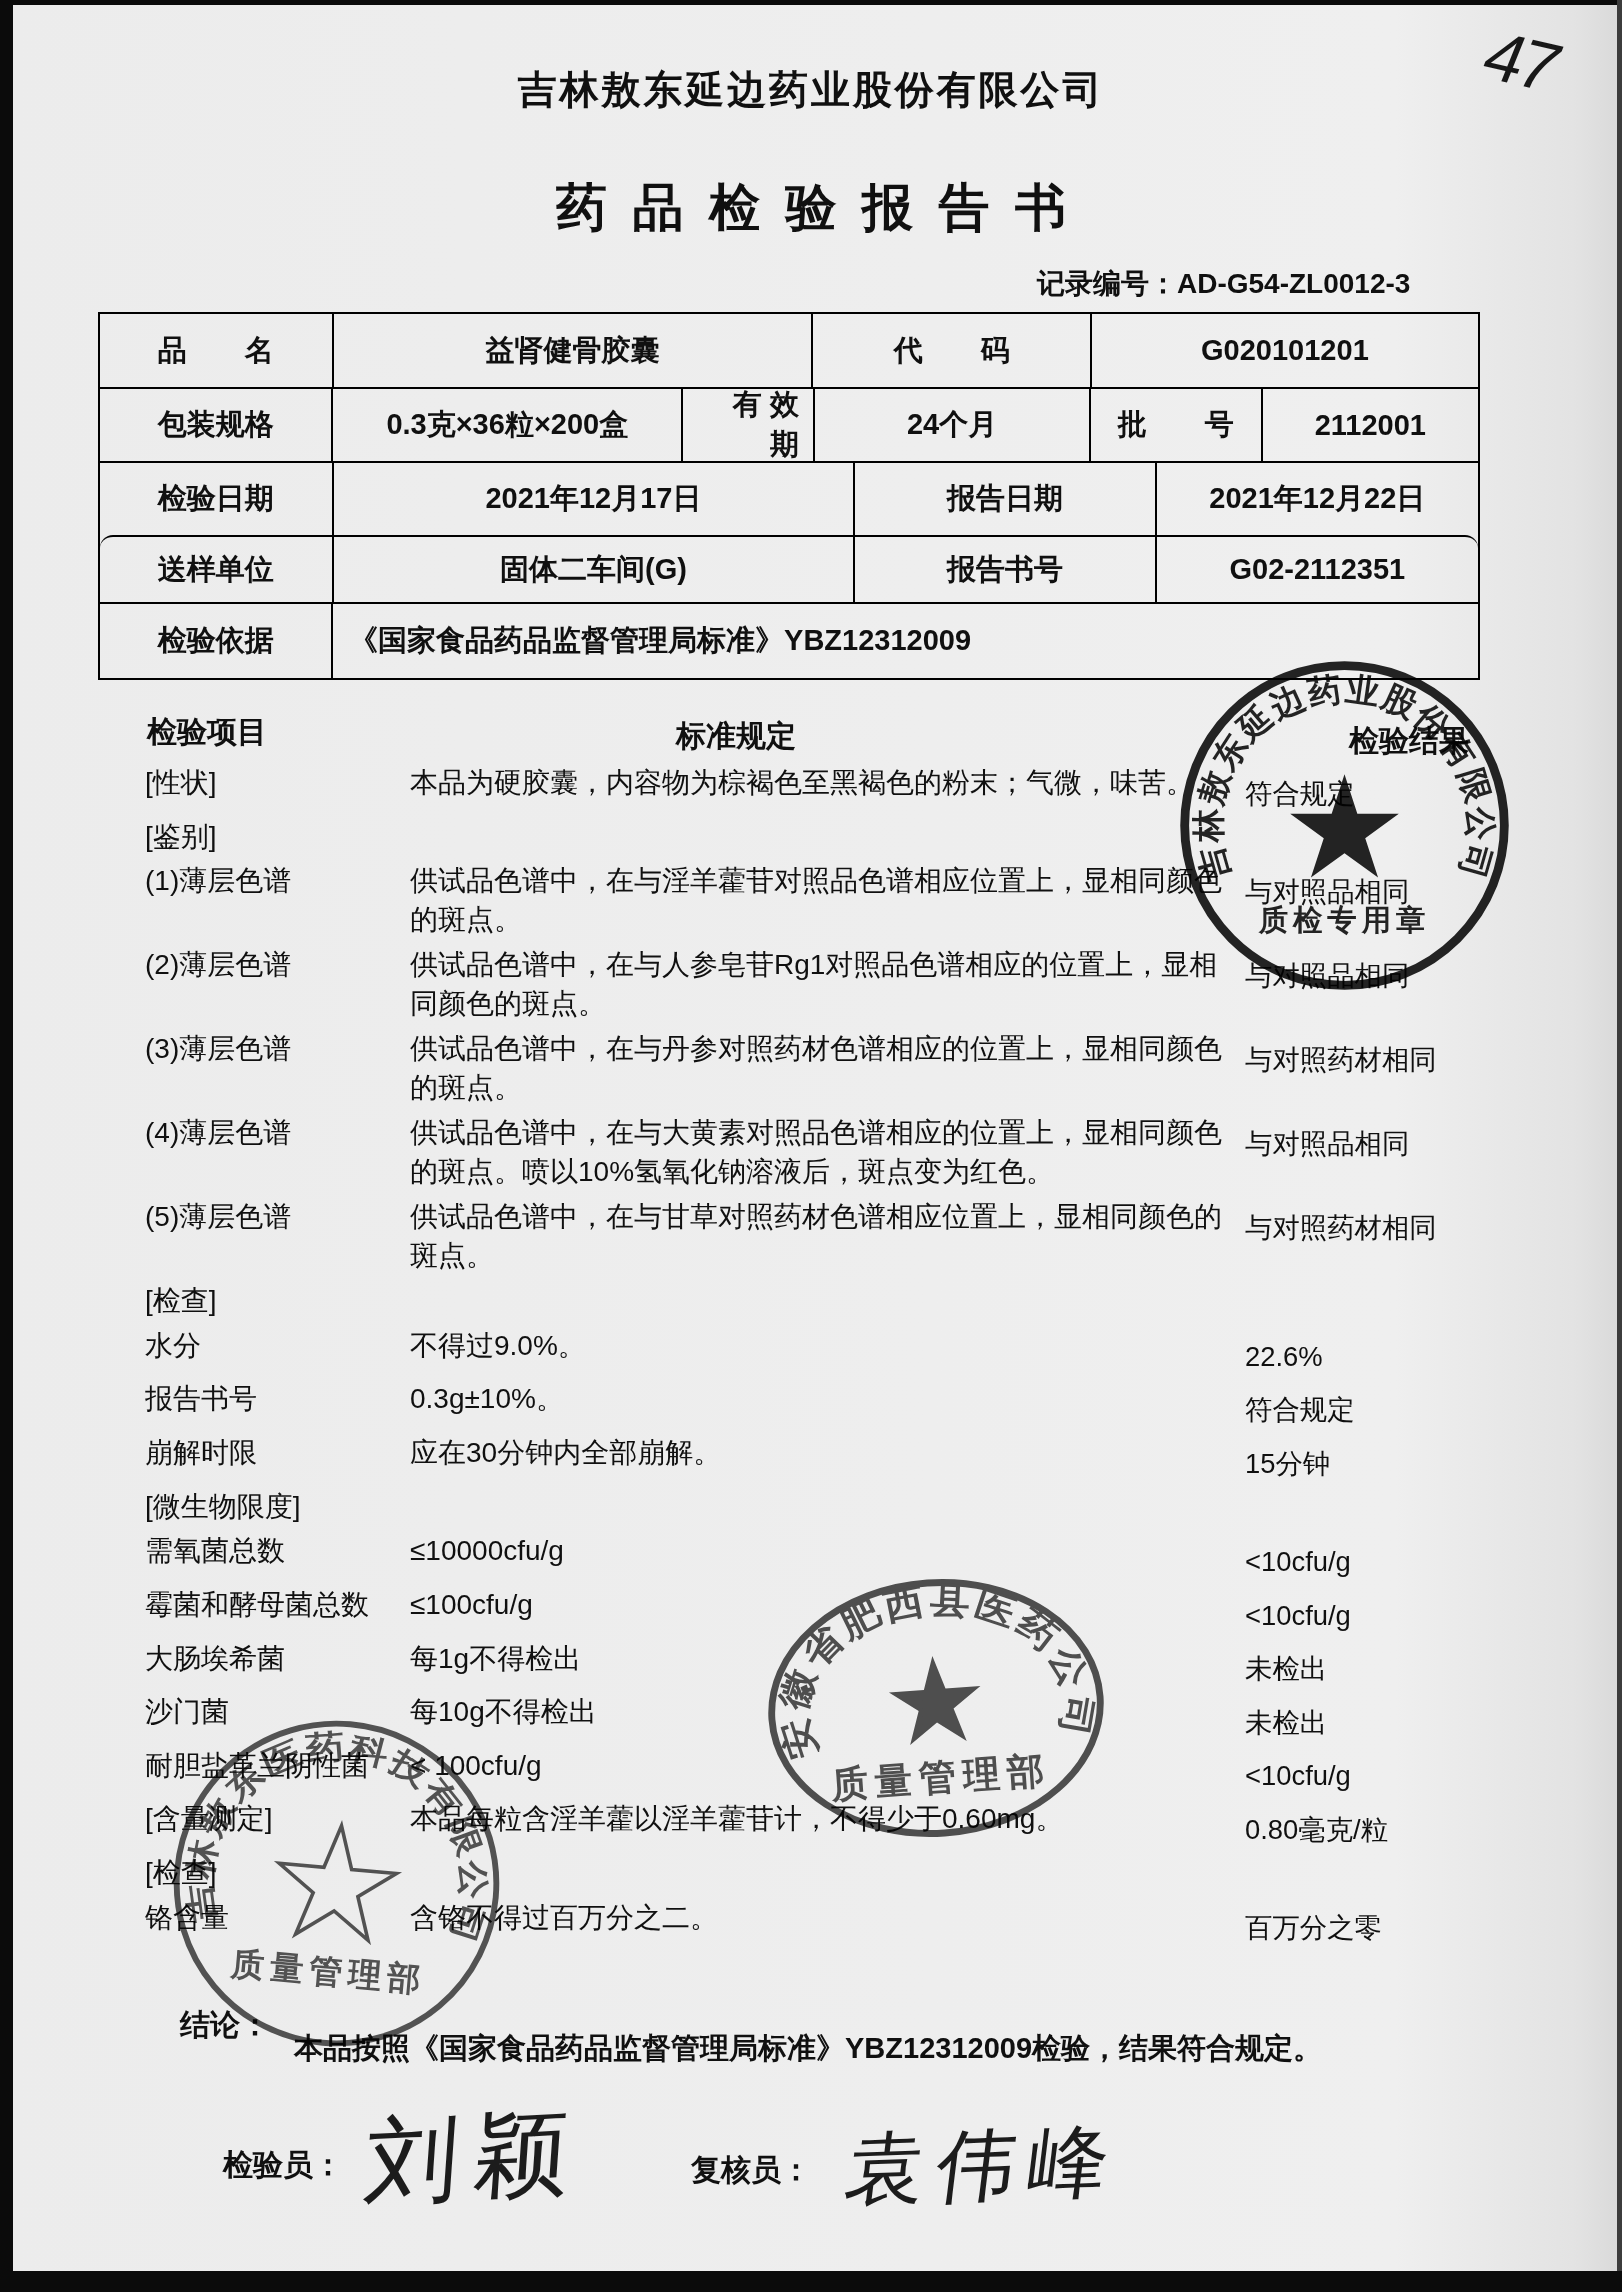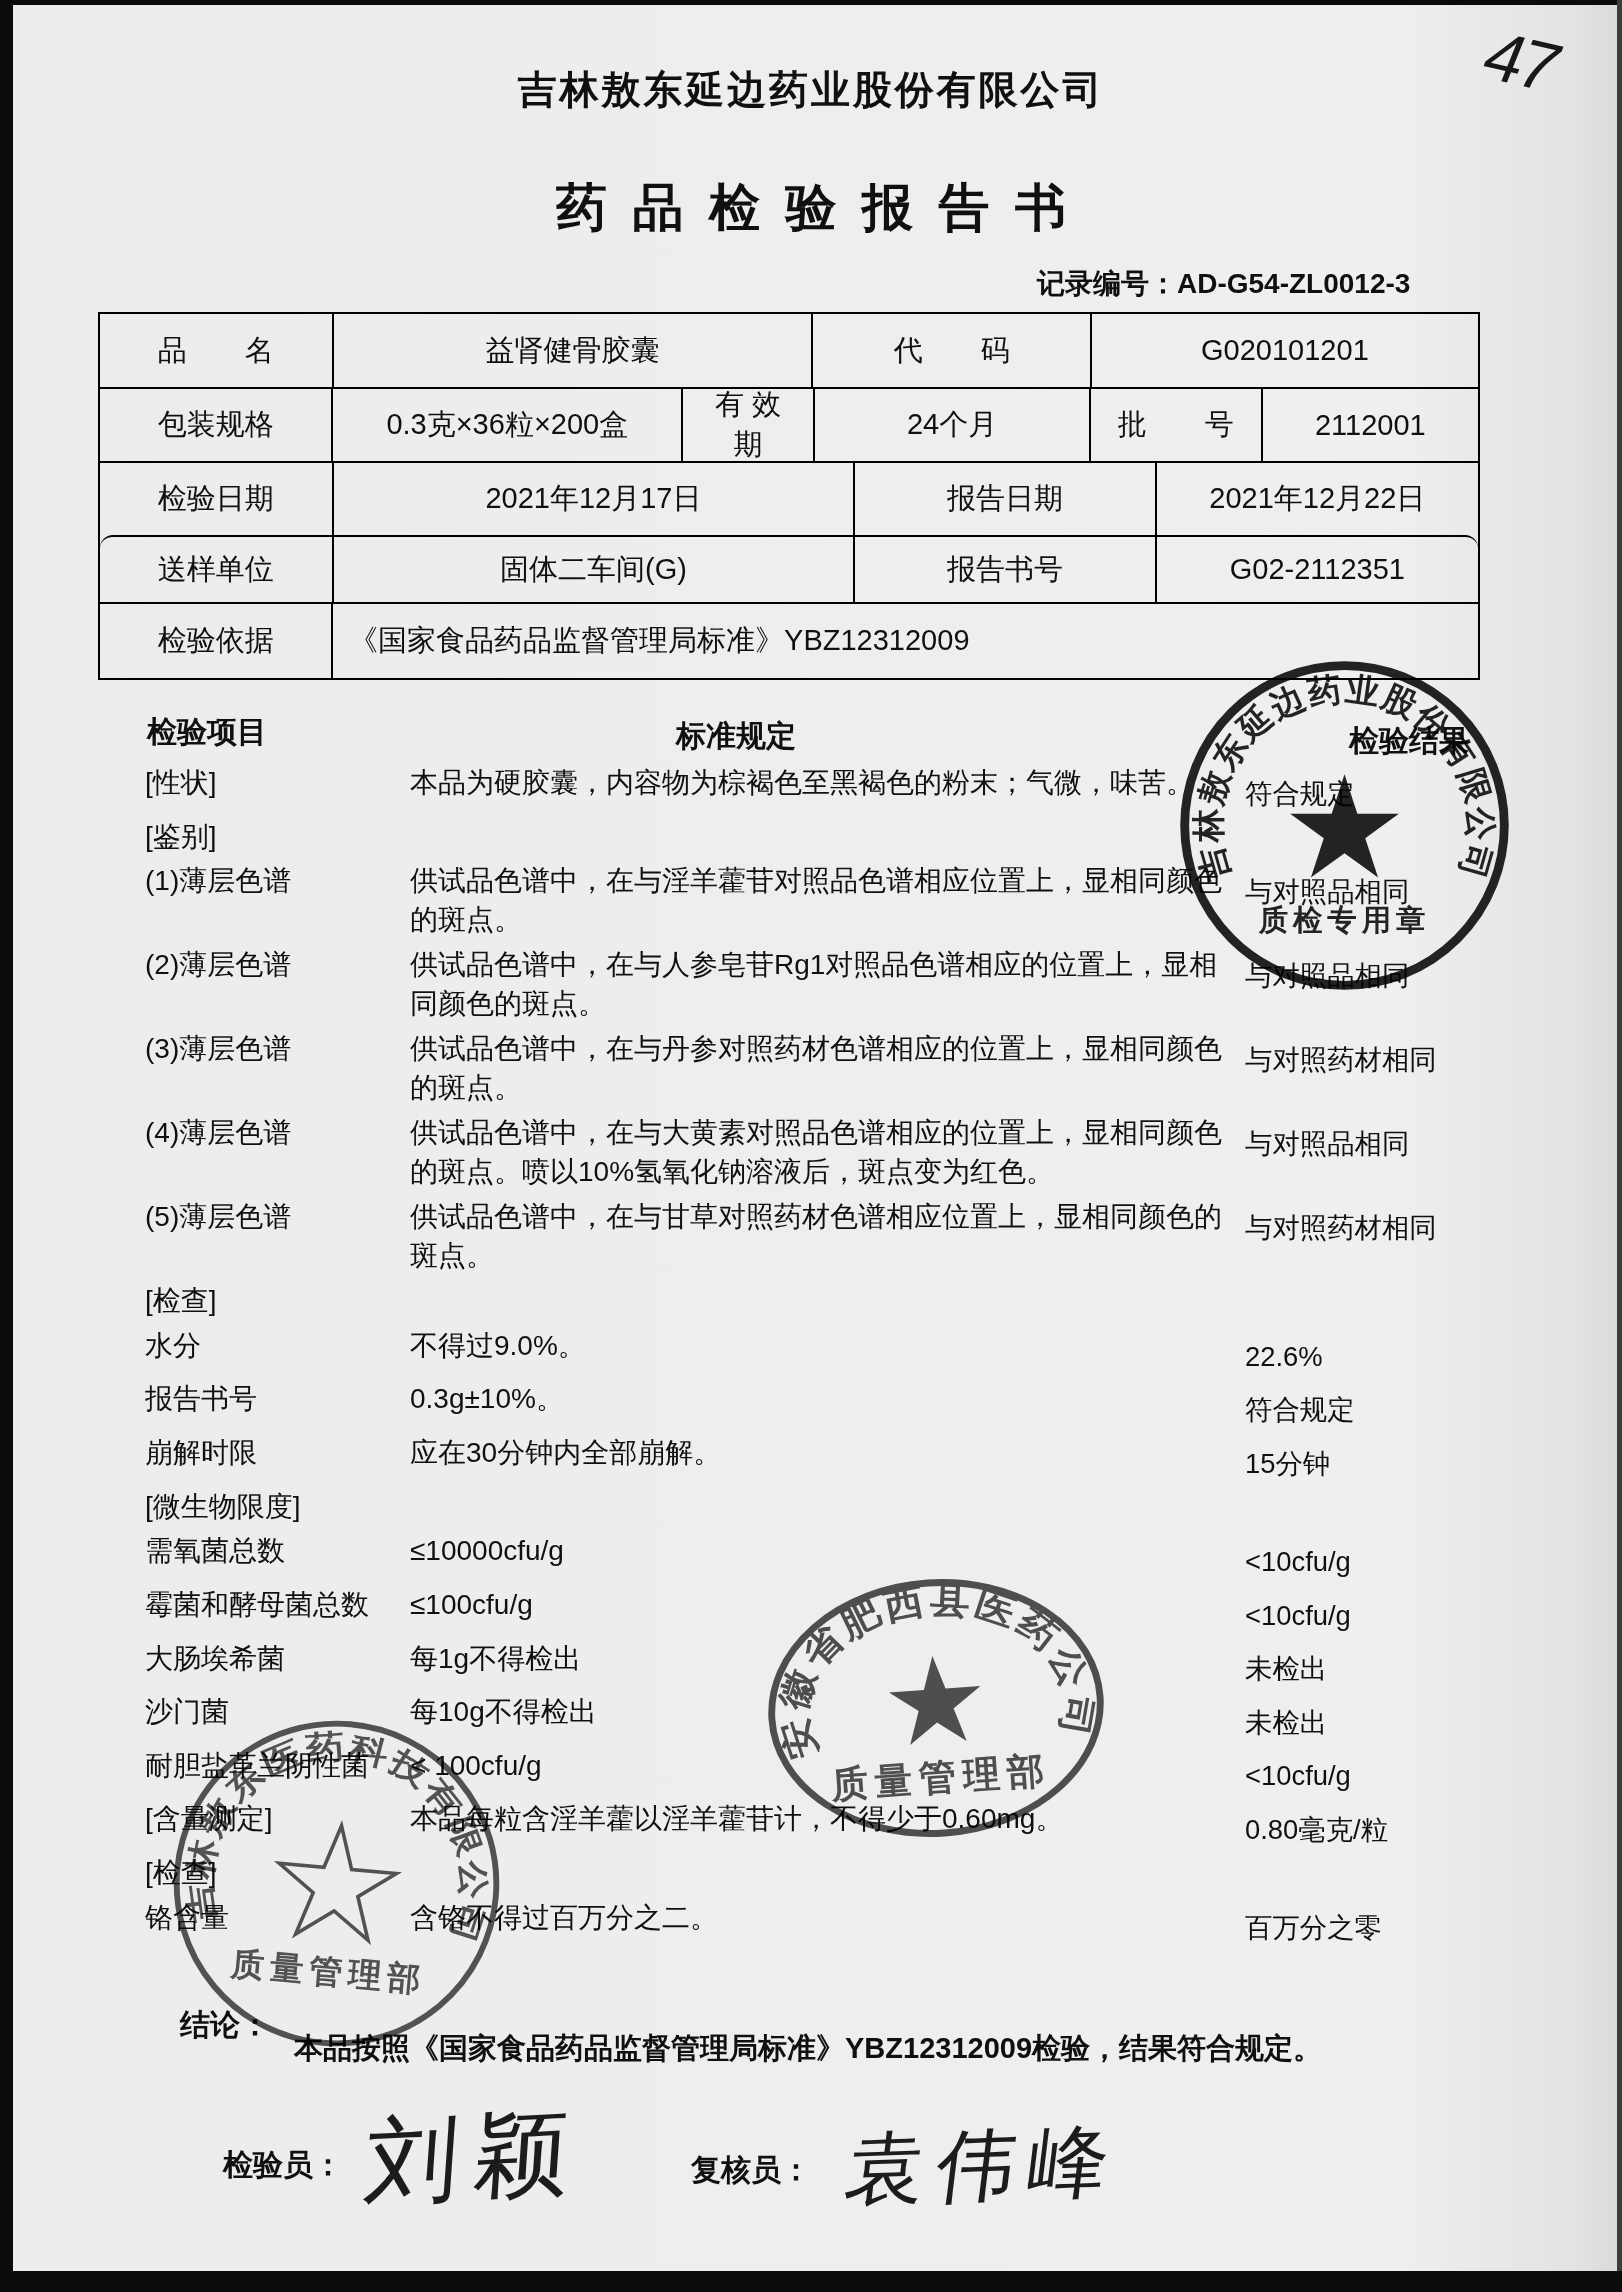--- a/index.html
+++ b/index.html
@@ -23,22 +23,22 @@
     font-size:39px;font-weight:700;letter-spacing:2.9px;}
   .report-title{position:absolute;left:0;top:174px;width:100%;text-align:center;
     font-size:51px;font-weight:700;letter-spacing:25.5px;text-indent:25.5px;}
   .record-line{position:absolute;left:1037px;top:265px;font-size:28px;font-weight:700;white-space:nowrap;}
 
   
   .info-table{position:absolute;left:98px;top:312px;width:1382px;border:2.9px solid #000;box-sizing:border-box;background:transparent;}
   .itr{display:flex;box-sizing:border-box;}
   .itr + .itr{border-top:2px solid #000;}
   .itc{box-sizing:border-box;display:flex;align-items:center;justify-content:center;
-    font-size:29px;font-weight:400;text-align:center;padding:0 14px;}
-  .itc + .itc{border-left:2px solid #000;}
+    font-size:29px;font-weight:700;text-align:center;padding:0 14px;}
+  .itc + .itc{border-left:2px solid #000;text-align:right;}
   .itc.left{justify-content:flex-start;padding-left:15.7px;text-align:left;}
   .h77{height:73px;}.h75{height:74px;}.h68{height:67px;border-radius:13px;}.h78{height:76px;}
 
   
   .res-head{position:absolute;font-size:30px;font-weight:700;white-space:nowrap;}
   .rh-item{left:147px;top:712px;text-align:right;}
   .rh-standard{left:676px;top:716px;}
   .rh-result{left:1326px;top:721px;margin-left:23px;}
 
   .results{position:absolute;left:0;top:763px;width:1435px;}

